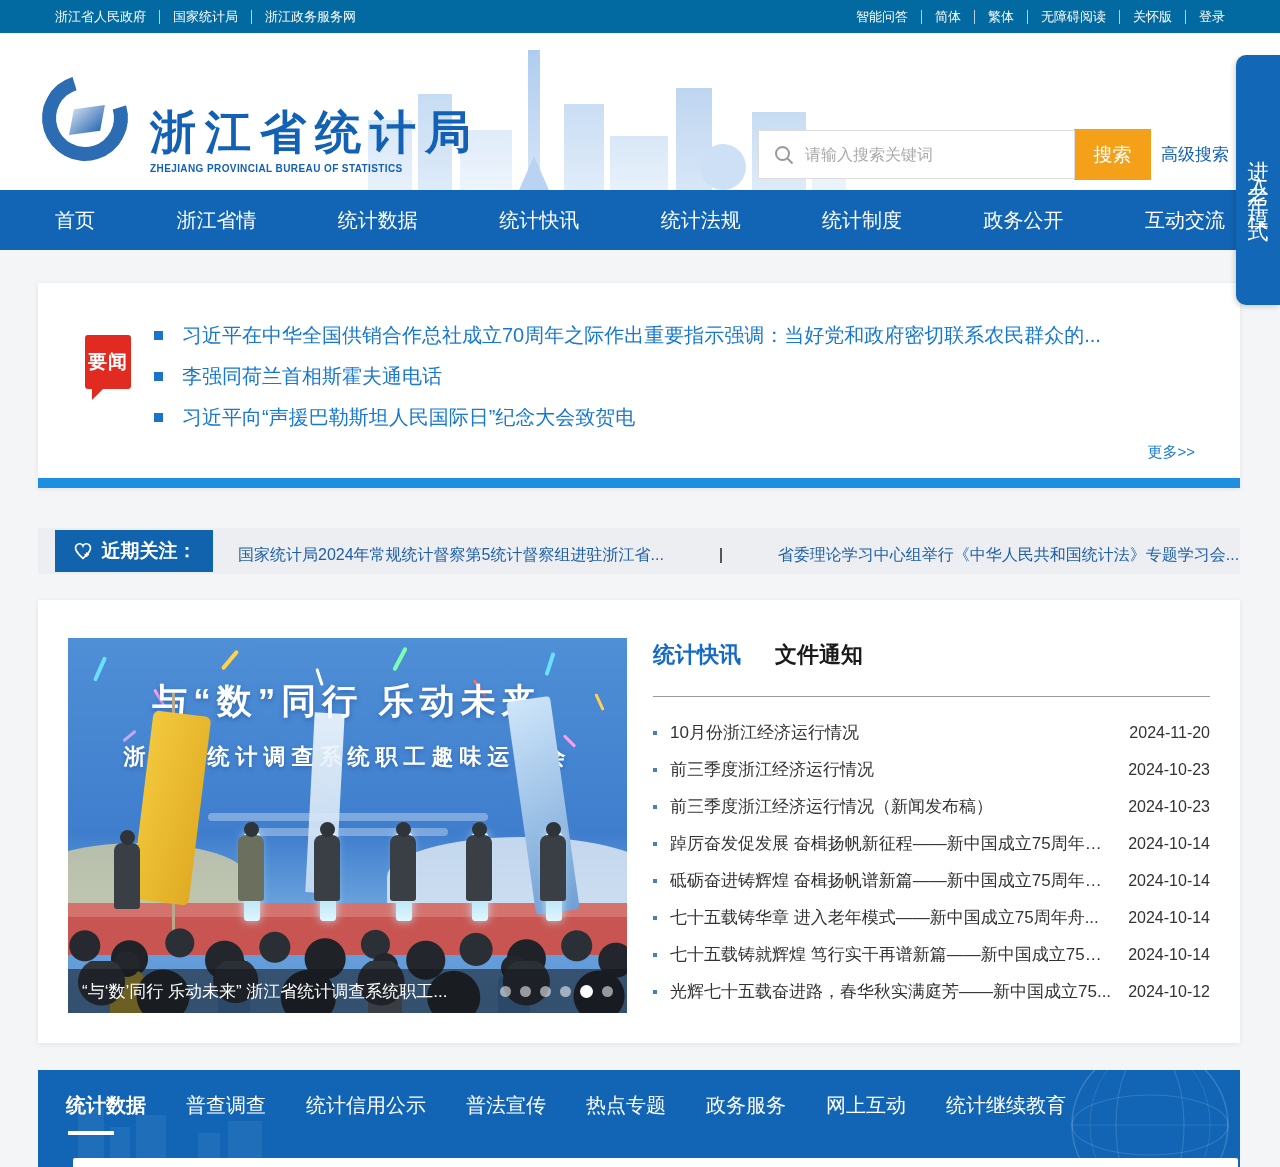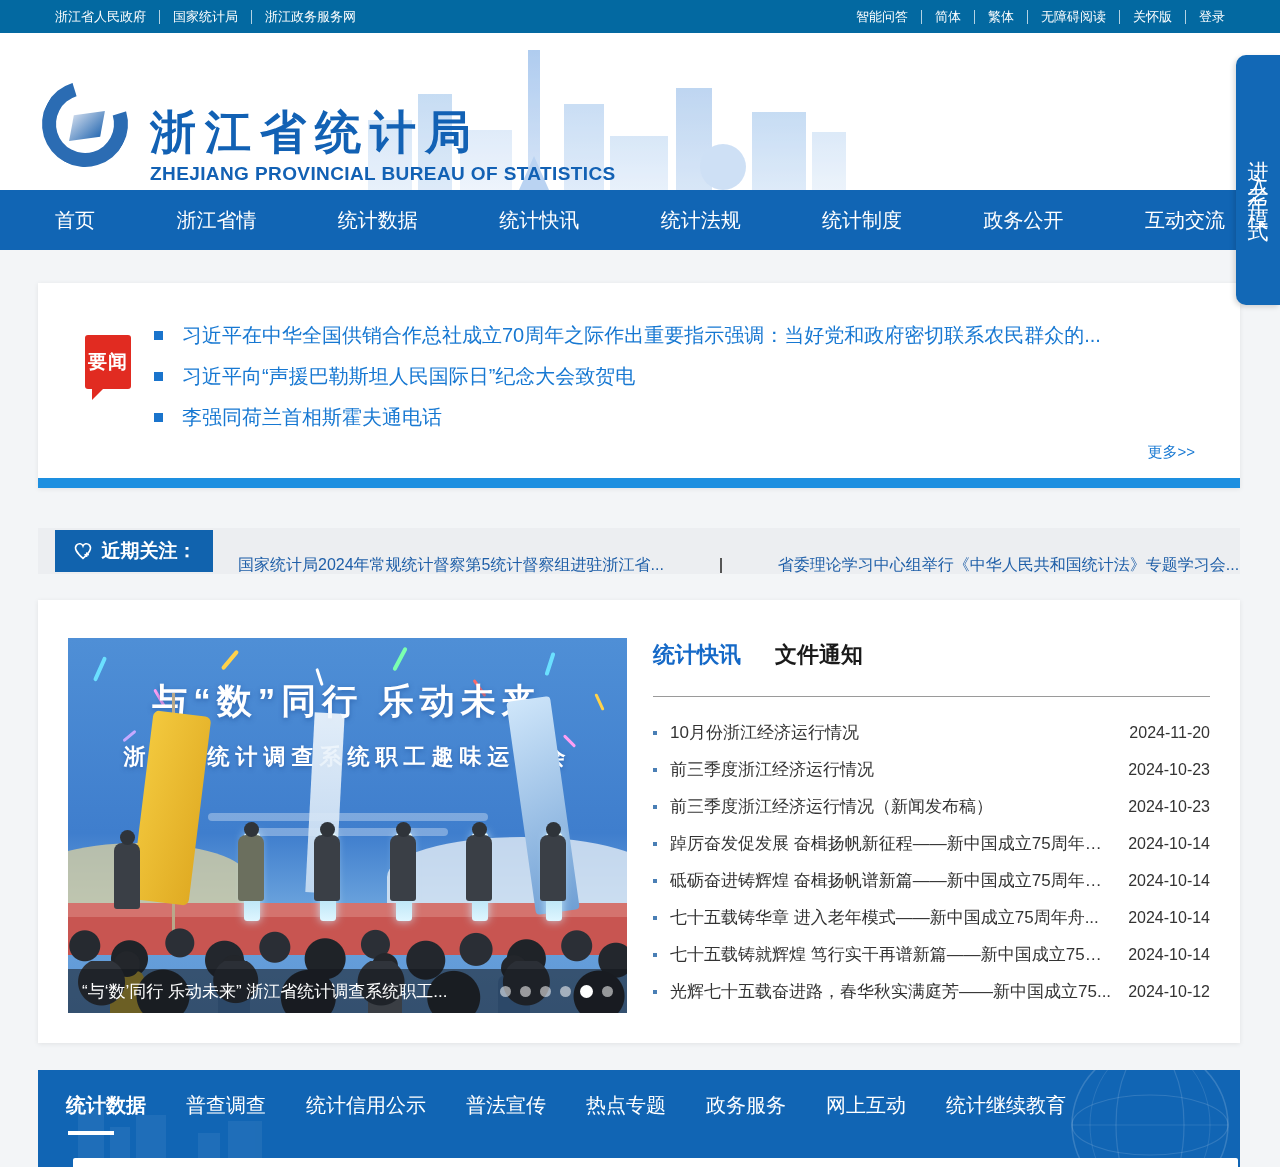--- a/index.html
+++ b/index.html
@@ -30,21 +30,21 @@
   .bld7 { left:384px; width:54px; height:78px; background:linear-gradient(#b9d4f1,#d6e6f8); }
   .bld8 { left:444px; width:34px; height:58px; background:linear-gradient(#d4e5f7,#e8f1fb); }
 
   .logo { position:absolute; left:40px; top:30px; display:flex; align-items:center; }
   .logo-mark { position:relative; width:94px; height:94px; margin-right:16px; }
   .swirl { position:absolute; left:2px; top:4px; width:86px; height:86px; border-radius:50%;
            border:14px solid #2b6cb3; border-top-color:transparent; transform:rotate(28deg); }
   .swirl-inner { position:absolute; left:32px; top:36px; width:30px; height:26px;
                  background:linear-gradient(135deg,#c7d6ea,#2b6cb3); transform:skewX(-18deg) rotate(-8deg); }
   .logo-cn { font-size:46px; font-weight:700; color:#1261b4; letter-spacing:9px; line-height:1.1;margin-top:44px; }
-  .logo-en { font-size:19px; font-weight:700; color:#1261b4; margin-top:5px; letter-spacing:.4px; }
+  .logo-en { font-size:10px; font-weight:700; color:#1261b4; margin-top:5px; letter-spacing:.4px; }
 
   .search-wrap { position:absolute; left:758px; top:96px; display:flex; align-items:center; }
   .search-box { position:relative; width:317px; height:49px; background:#fff; border:1px solid #ddd; }
   .search-box input { width:100%; height:100%; border:none; outline:none; padding:0 10px 0 46px;
                       font-size:16px; color:#333; font-family:inherit; background:transparent; }
   .search-box input::placeholder { color:#aaa; }
   .search-ico { position:absolute; left:14px; top:13px; }
   .search-btn { width:77px; height:51px; margin-left:-1px; background:#f5a019; color:#fff;
                 font-size:19px; border:none; cursor:pointer; font-family:inherit; }
   .adv-search { margin-left:10px; color:#1261b4; font-size:17px; cursor:pointer; white-space:nowrap; }
@@ -74,21 +74,21 @@
   .sq-bullet { width:9px; height:9px; background:#1a74cc; margin-right:19px; flex:none; }
   .headline-item a { color:#1778d2; font-size:20px; text-decoration:none; white-space:nowrap;
                      overflow:hidden; text-overflow:ellipsis; }
   .more-link { position:absolute; right:45px; bottom:26px; color:#1778d2; font-size:15px; cursor:pointer; }
 
   
   .focus-bar { position:absolute; left:38px; top:528px; width:1202px; height:46px; background:#eceef1; }
   .focus-badge { position:absolute; left:17px; top:2px; width:158px; height:42px; background:#1163ae;
                  color:#fff; display:flex; align-items:center; justify-content:center;
                  font-size:19px; font-weight:700; gap:8px; }
-  .focus-links { position:absolute; left:200px; top:14px; height:46px; display:flex; align-items:center;gap:36px; }
+  .focus-links { position:absolute; left:200px; top:4px; height:46px; display:flex; align-items:center;gap:36px; }
   .focus-link { color:#1f5fa8; font-size:16px; cursor:pointer; white-space:nowrap; }
   .focus-sep { width:2px; height:15px; background:#555; margin:0 20px; }
 
   
   .main-card { position:absolute; left:38px; top:600px; width:1202px; height:443px; background:#fff;
                box-shadow:0 1px 5px rgba(0,0,0,.08); }
 
   
   .carousel { position:absolute; left:30px; top:38px; width:559px; height:375px; overflow:hidden;
               cursor:pointer; background:linear-gradient(180deg,#4f8fd6 0%,#3f7ecd 52%,#6ba3dd 72%,#5d97d6 100%); }
@@ -221,20 +221,31 @@
       <div class="logo-mark">
         <div class="swirl"></div>
           <div class="swirl-inner"></div>
       </div>
       <div>
         <div class="logo-cn">浙江省统计局</div>
         <div class="logo-en">ZHEJIANG PROVINCIAL BUREAU OF STATISTICS</div>
       </div>
     </div>
 
+    <div class="search-wrap">
+      <div class="search-box">
+        <svg class="search-ico" width="22" height="22" viewBox="0 0 22 22">
+          <circle cx="9.5" cy="9.5" r="6.5" fill="none" stroke="#9a9a9a" stroke-width="2"></circle>
+          <line x1="14.5" y1="14.5" x2="19.5" y2="19.5" stroke="#9a9a9a" stroke-width="2"></line>
+        </svg>
+        <input type="text" placeholder="请输入搜索关键词" style="">
+      </div>
+      <button class="search-btn">搜索</button>
+      <span class="adv-search">高级搜索</span>
+    </div>
   </div>
 
   <div class="elderly">
     <span>进入老年模式</span>
   </div>
 
   <div class="nav">
     <span class="nav-item">首页</span>
     <span class="nav-item">浙江省情</span>
     <span class="nav-item">统计数据</span>
@@ -247,25 +258,25 @@
 
   <div class="headline-card">
     <div class="badge-yaowen">要闻</div>
     <div class="headline-list">
       <div class="headline-item">
         <span class="sq-bullet"></span>
         <a>习近平在中华全国供销合作总社成立70周年之际作出重要指示强调：当好党和政府密切联系农民群众的...</a>
       </div>
       <div class="headline-item">
         <span class="sq-bullet"></span>
-        <a>习近平向“声援巴勒斯坦人民国际日”纪念大会致贺电</a>
+        <a>李强同荷兰首相斯霍夫通电话</a>
       </div>
       <div class="headline-item">
         <span class="sq-bullet"></span>
-        <a>李强同荷兰首相斯霍夫通电话</a>
+        <a>习近平向“声援巴勒斯坦人民国际日”纪念大会致贺电</a>
       </div>
     </div>
     <span class="more-link">更多&gt;&gt;</span>
     <div class="headline-bar"></div>
   </div>
 
   <div class="focus-bar">
     <div class="focus-badge">
       <svg width="22" height="22" viewBox="0 0 24 24">
         <path d="M12 20 C5 14,2 9,5 5.5 C7.5 3,11 4,12 6.5 C13 4,16.5 3,19 5.5 C22 9,19 14,12 20 Z" fill="none" stroke="#ffffff" stroke-width="1.8"></path>

